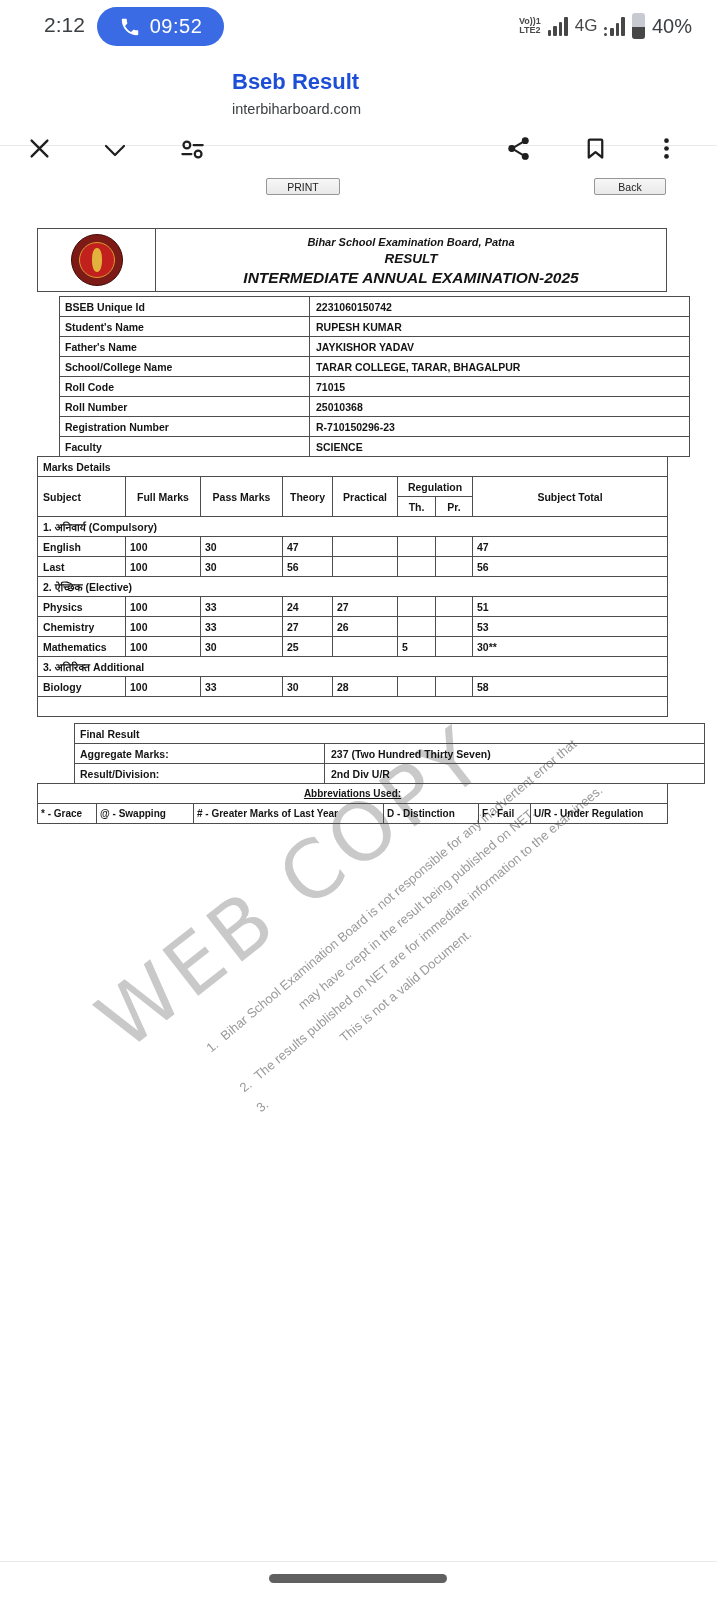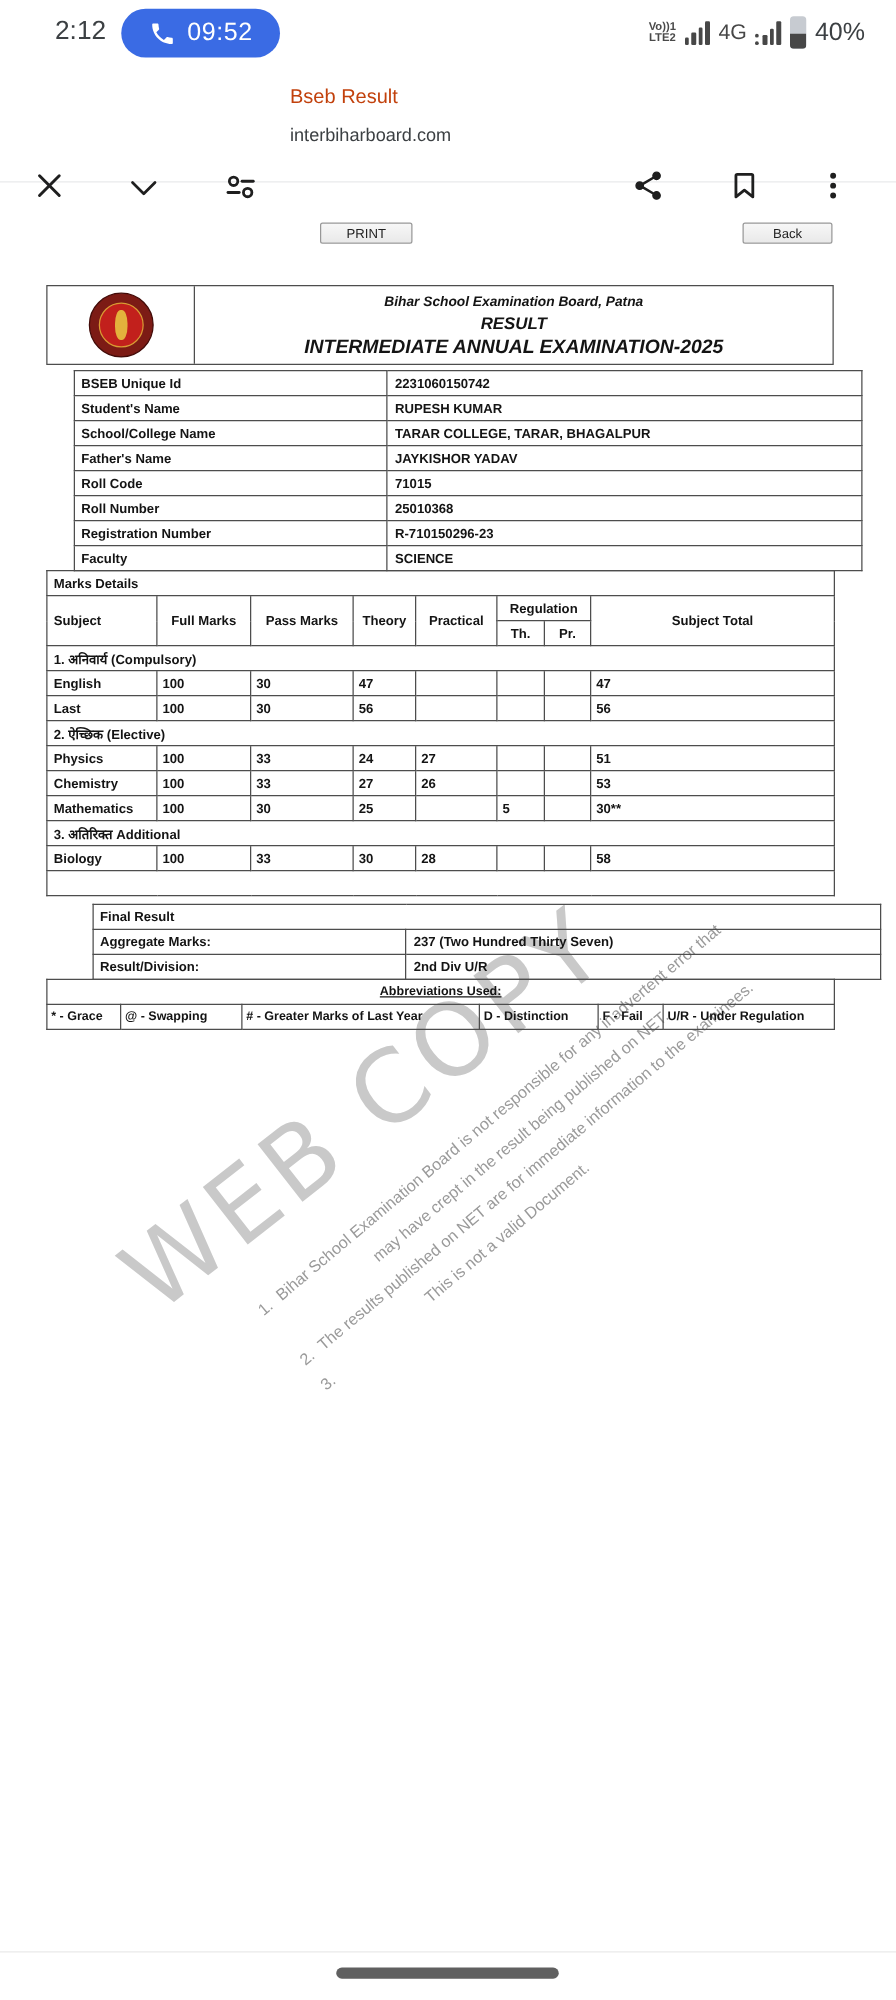--- a/index.html
+++ b/index.html
@@ -21,27 +21,27 @@
   .dotcol{display:flex;flex-direction:column;gap:3px;margin-right:1px;}
   .dotcol i{width:3px;height:3px;border-radius:50%;background:#474747;}
   .net-type{font-size:17px;color:#474747;}
   .battery{width:13px;height:26px;border-radius:3px;background:#c7cbd1;position:relative;overflow:hidden;}
   .battery .fill{position:absolute;left:0;right:0;bottom:0;height:45%;background:#474747;}
   .sb-pct{font-size:20px;color:#3c4043;}
   
   .browser-header{position:absolute;top:52px;left:0;width:717px;height:93px;background:#fff;
     border-bottom:1px solid #e9eaec;}
   .bh-icon{position:absolute;top:0;display:flex;align-items:center;justify-content:center;}
-  .bh-title{position:absolute;left:232px;top:17px;font-size:16px;color:#c2410c;}
+  .bh-title{position:absolute;left:232px;top:17px;font-size:22px;color:#1d4ed8;font-weight:bold;}
   .bh-url{position:absolute;left:232px;top:49px;font-size:14.5px;color:#3c4043;}
   
   .ui-btn{position:absolute;height:17px;border:1px solid #979797;border-radius:2px;
     background:linear-gradient(#f7f7f7,#e9e9e9);font-size:10.5px;color:#222;
     display:flex;align-items:center;justify-content:center;box-sizing:border-box;}
-  #print-btn{left:256px;top:178px;width:74px;}
+  #print-btn{left:266px;top:178px;width:74px;}
   #back-btn{left:594px;top:178px;width:72px;}
   
   .doc{position:absolute;left:37px;top:228px;width:630px;z-index:1;}
   .doc table{width:630px;border-collapse:collapse;table-layout:fixed;background:transparent;}
   .doc td{border:1px solid #4d4d4d;font-size:10.5px;font-weight:700;color:#141414;
     padding:0 4px;height:19px;overflow:hidden;white-space:nowrap;}
   .doc .lbl{text-align:left;padding-left:5px;}
   .doc .val{text-align:left;padding-left:6px;}
   .doc .num{text-align:left;}
   .doc .sec{text-align:left;padding-left:5px;}
@@ -199,26 +199,26 @@
     <tbody id="info-body">
         <tr>
           <td class="lbl">BSEB Unique Id</td>
           <td class="val">2231060150742</td>
         </tr>
         <tr>
           <td class="lbl">Student's Name</td>
           <td class="val">RUPESH KUMAR</td>
         </tr>
         <tr>
+          <td class="lbl">Father's Name</td>
+          <td class="val">JAYKISHOR YADAV</td>
+        </tr>
+        <tr>
           <td class="lbl">School/College Name</td>
           <td class="val">TARAR COLLEGE, TARAR, BHAGALPUR</td>
-        </tr>
-        <tr>
-          <td class="lbl">Father's Name</td>
-          <td class="val">JAYKISHOR YADAV</td>
         </tr>
         <tr>
           <td class="lbl">Roll Code</td>
           <td class="val">71015</td>
         </tr>
         <tr>
           <td class="lbl">Roll Number</td>
           <td class="val">25010368</td>
         </tr>
         <tr>

